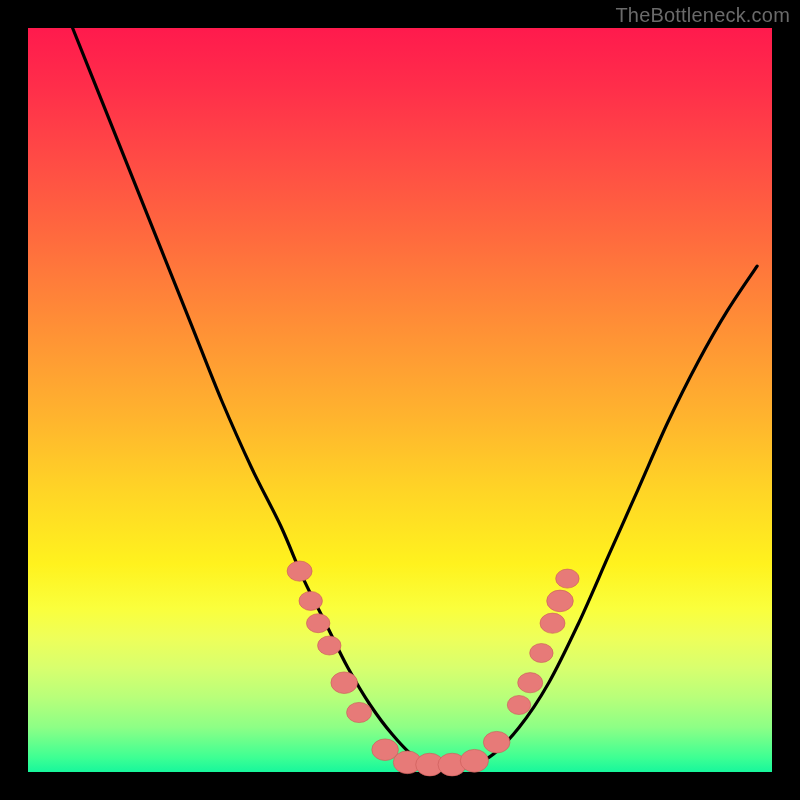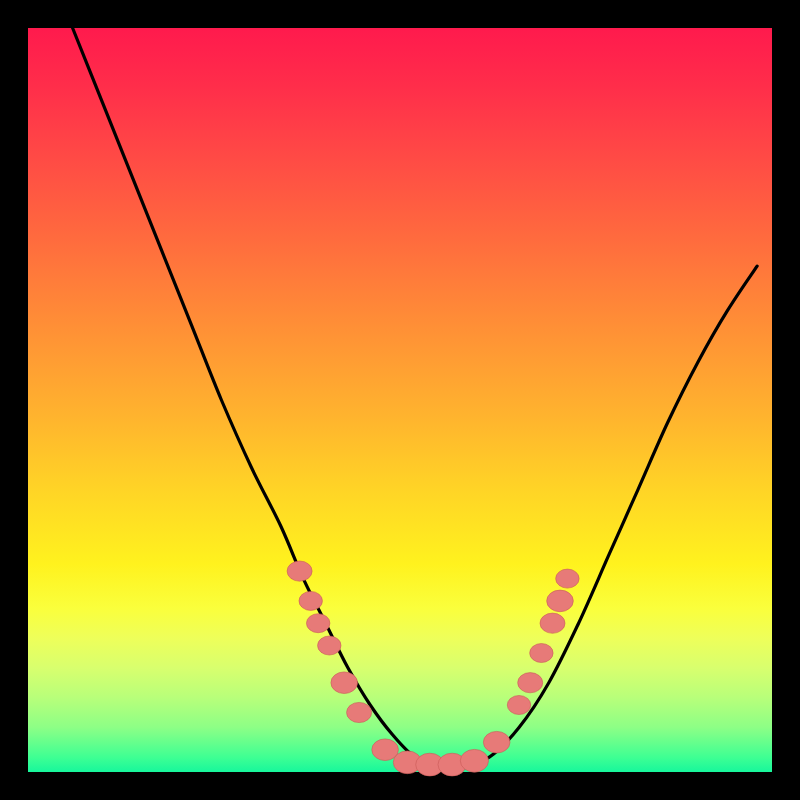--- a/index.html
+++ b/index.html
@@ -86,13 +86,14 @@
           <ellipse cx="468.7" cy="714.2" rx="13.3" ry="10.8" fill="#e77a78" stroke="#c95a58" stroke-width="0.6"></ellipse>
           <ellipse cx="491.0" cy="677.0" rx="11.7" ry="9.5" fill="#e77a78" stroke="#c95a58" stroke-width="0.6"></ellipse>
           <ellipse cx="502.2" cy="654.7" rx="12.5" ry="10.1" fill="#e77a78" stroke="#c95a58" stroke-width="0.6"></ellipse>
           <ellipse cx="513.4" cy="625.0" rx="11.7" ry="9.5" fill="#e77a78" stroke="#c95a58" stroke-width="0.6"></ellipse>
           <ellipse cx="524.5" cy="595.2" rx="12.5" ry="10.1" fill="#e77a78" stroke="#c95a58" stroke-width="0.6"></ellipse>
           <ellipse cx="532.0" cy="572.9" rx="13.3" ry="10.8" fill="#e77a78" stroke="#c95a58" stroke-width="0.6"></ellipse>
           <ellipse cx="539.4" cy="550.6" rx="11.7" ry="9.5" fill="#e77a78" stroke="#c95a58" stroke-width="0.6"></ellipse>
         </g>
     </svg>
   </div>
+  <div class="attribution">TheBottleneck.com</div>
 </div>
 
 </body></html>

